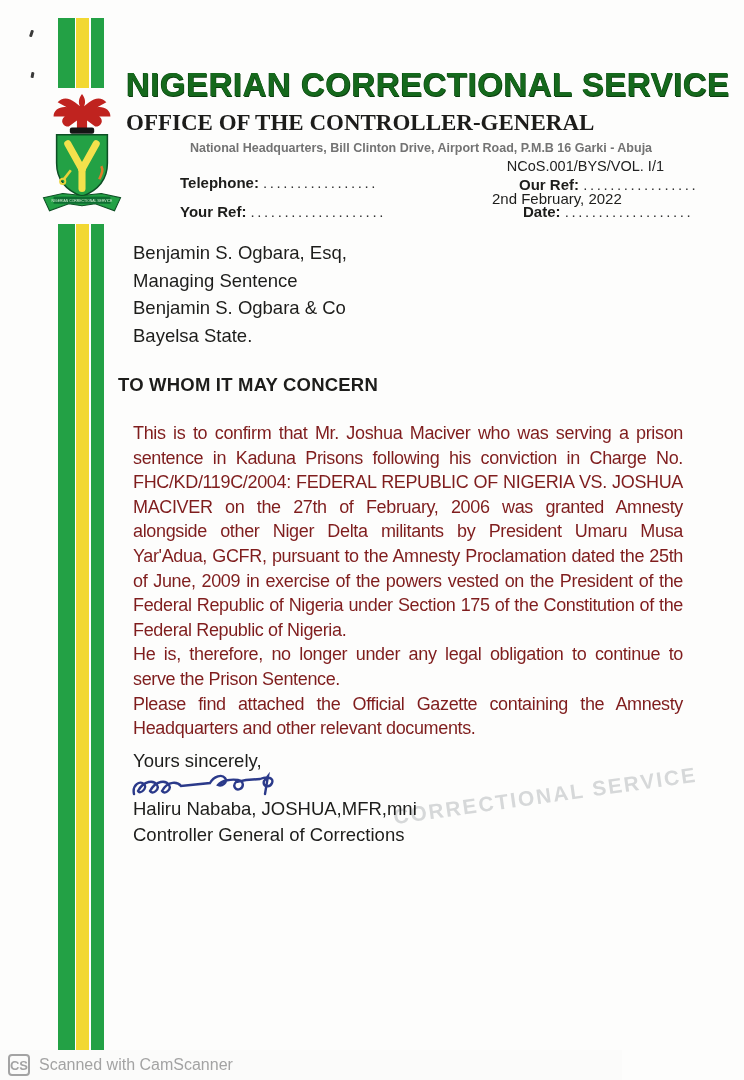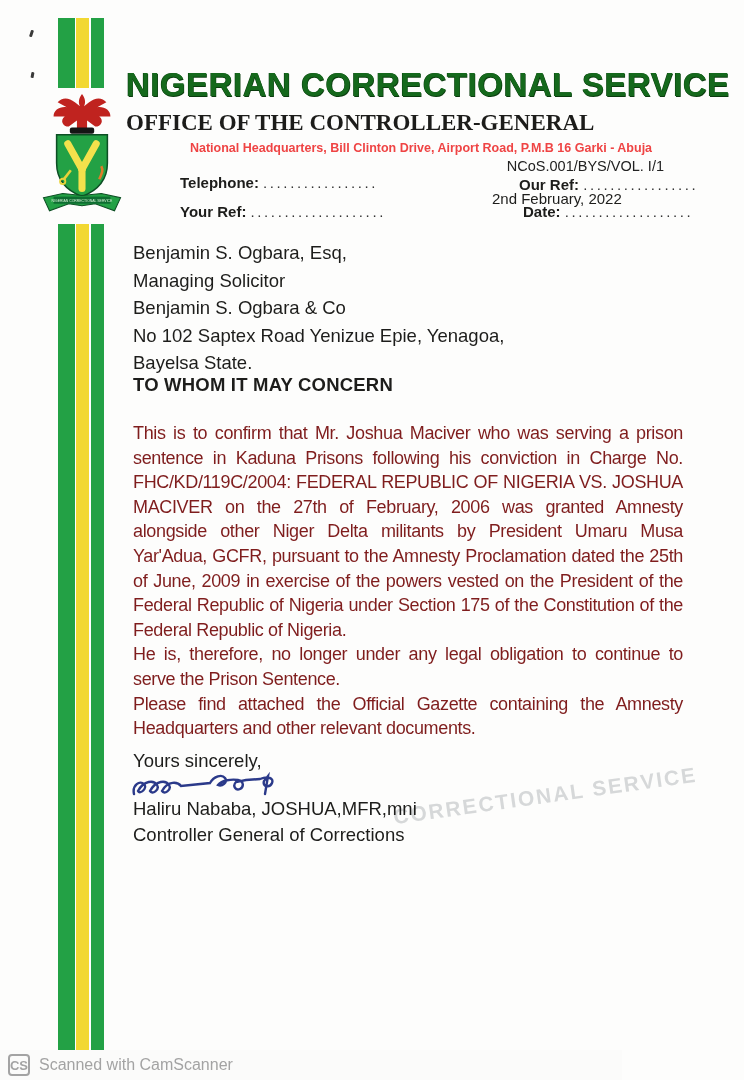--- a/index.html
+++ b/index.html
@@ -33,33 +33,33 @@
     font-size:33px;font-weight:800;letter-spacing:.5px;color:var(--brand-green);
     text-shadow:.6px .6px 0 #0a3b0e, -.4px -.4px 0 #0a3b0e;white-space:nowrap;
   }
   .office{
     position:absolute;left:126px;top:110px;width:590px;
     font-family:"Liberation Serif",serif;font-weight:700;font-size:23px;color:#1c1c1a;
     white-space:nowrap;
   }
   .hq-address{
     position:absolute;left:126px;top:141px;width:590px;text-align:center;
-    font-size:12.5px;font-weight:600;color:#ef4444;white-space:nowrap;
+    font-size:12.5px;font-weight:600;color:#737373;white-space:nowrap;
   }
   .file-ref{
     position:absolute;left:128px;top:158px;width:536px;text-align:right;
     font-size:14.5px;color:#222;
   }
   .ref-row{position:absolute;font-size:15px;white-space:nowrap;}
   .ref-row b{font-weight:700;}
   .dots{letter-spacing:2.6px;color:#333;}
   .date-value{position:absolute;left:492px;top:190px;font-size:15px;}
   
   .recipient{position:absolute;left:133px;top:239px;font-size:18.5px;line-height:27.5px;}
-  .subject{position:absolute;left:133px;top:374px;font-size:18.5px;font-weight:700;letter-spacing:.2px;text-align:right;}
+  .subject{position:absolute;left:118px;top:374px;font-size:18.5px;font-weight:700;letter-spacing:.2px;text-align:right;}
   .letter-body{
     position:absolute;left:133px;top:421px;width:550px;text-align:justify;
     font-size:18px;line-height:24.6px;letter-spacing:-0.35px;color:#7f1d1d;
   }
   .letter-body p{margin:0;}
   .valediction{position:absolute;left:133px;top:750px;font-size:18.5px;}
   .signature{position:absolute;left:130px;top:770px;}
   .signatory-name{position:absolute;left:133px;top:798px;font-size:18.5px;}
   .signatory-title{position:absolute;left:133px;top:824px;font-size:18.5px;}
   .watermark{
@@ -134,23 +134,22 @@
     <span class="dots">.................</span>
   </div>
   <div class="date-value">2nd February, 2022</div>
   <div class="ref-row" style="left:523px;top:203px;">
     <b>Date:</b>
     <span class="dots">...................</span>
   </div>
 
   <div class="recipient">
     <div>Benjamin S. Ogbara, Esq,</div>
-    <div>Managing Solicitor</div>
+    <div>Managing Sentence</div>
     <div>Benjamin S. Ogbara &amp; Co</div>
-    <div>No 102 Saptex Road Yenizue Epie, Yenagoa,</div>
     <div>Bayelsa State.</div>
   </div>
 
   <div class="subject">TO WHOM IT MAY CONCERN</div>
 
   <div class="letter-body">
     <p>This is to confirm that Mr. Joshua Maciver who was serving a prison sentence in Kaduna Prisons following his conviction in Charge No. FHC/KD/119C/2004: FEDERAL REPUBLIC OF NIGERIA VS. JOSHUA MACIVER on the 27th of February, 2006 was granted Amnesty alongside other Niger Delta militants by President Umaru Musa Yar'Adua, GCFR, pursuant to the Amnesty Proclamation dated the 25th of June, 2009 in exercise of the powers vested on the President of the Federal Republic of Nigeria under Section 175 of the Constitution of the Federal Republic of Nigeria.</p>
     <p>He is, therefore, no longer under any legal obligation to continue to serve the Prison Sentence.</p>
     <p>Please find attached the Official Gazette containing the Amnesty Headquarters and other relevant documents.</p>
   </div>

